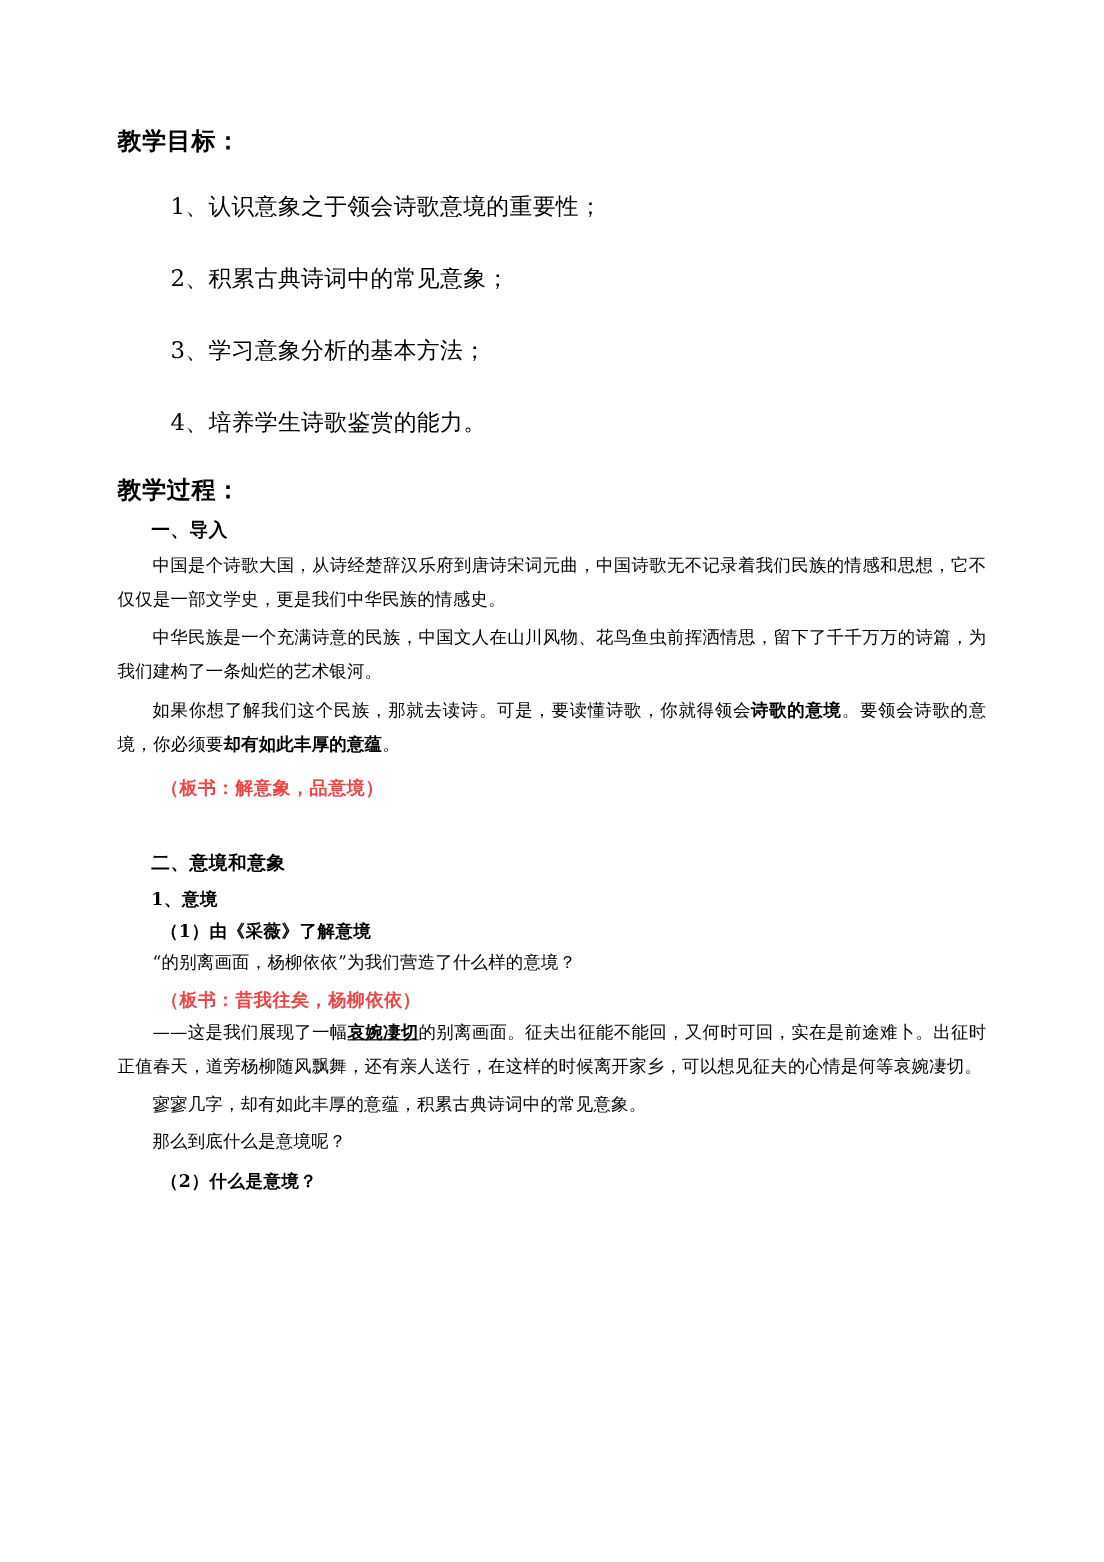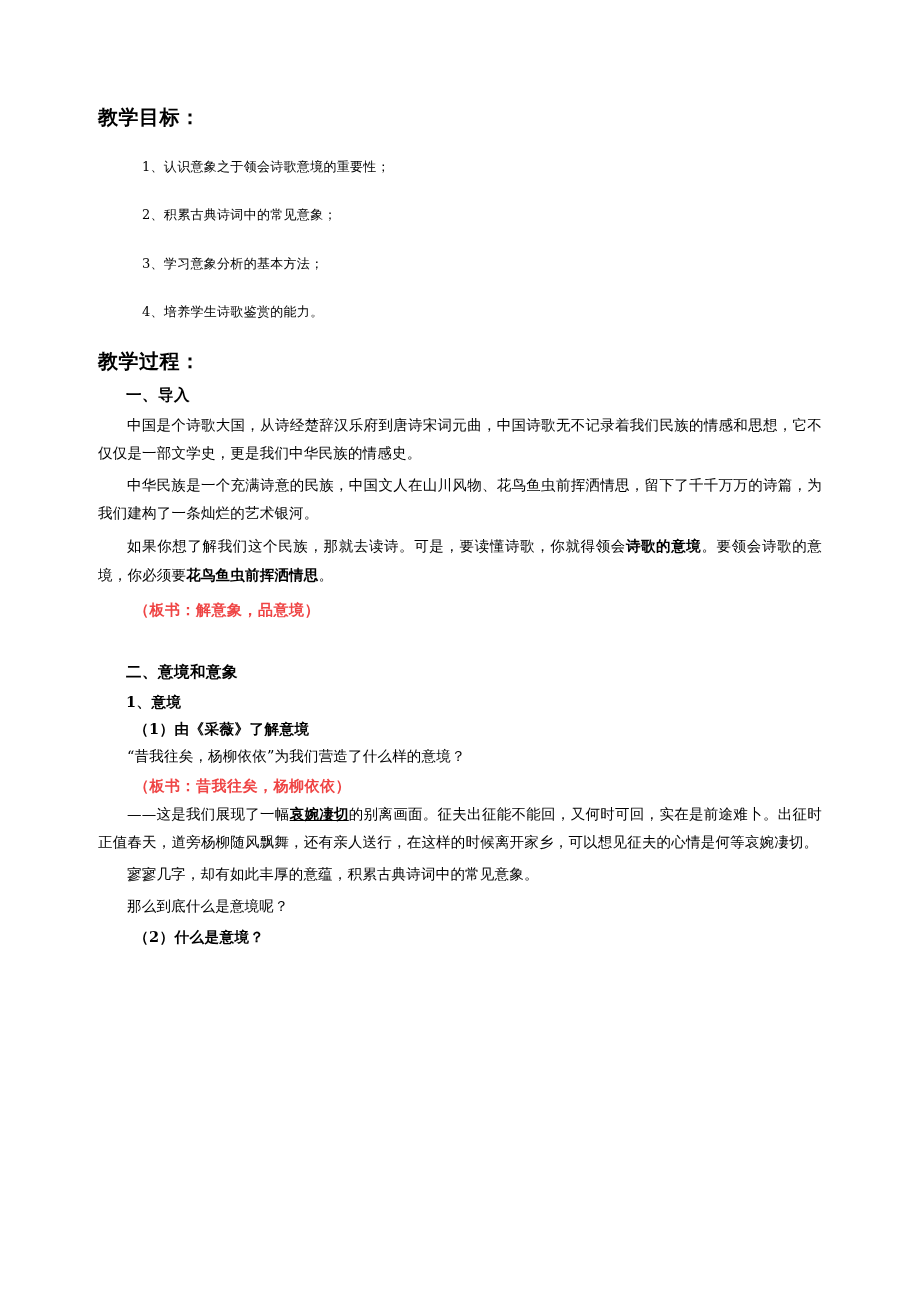--- a/index.html
+++ b/index.html
@@ -32,21 +32,21 @@
   .h-section {
     font-size: 20px;
     font-weight: bold;
     margin: 0 0 10px 0;
     letter-spacing: 0.5px;
   }
   .h-section.spaced {
     margin-top: 24px;
   }
   .list-item {
-    font-size: 13px;
+    font-size: 19px;
     line-height: 1.95;
     margin-left: 44px;
     letter-spacing: 0.3px;
     margin-top: 23px;
   }
   .h-sub {
     font-size: 15.5px;
     font-weight: bold;
     margin: 4px 0 6px 28px;
     letter-spacing: 0.5px;
@@ -107,33 +107,33 @@
   <div class="list-item">3、学习意象分析的基本方法；</div>
   <div class="list-item">4、培养学生诗歌鉴赏的能力。</div>
 
   <div class="h-section spaced">教学过程：</div>
 
   <div class="h-sub">一、导入</div>
 
   <p class="body">中国是个诗歌大国，从诗经楚辞汉乐府到唐诗宋词元曲，中国诗歌无不记录着我们民族的情感和思想，它不仅仅是一部文学史，更是我们中华民族的情感史。</p>
   <p class="body">中华民族是一个充满诗意的民族，中国文人在山川风物、花鸟鱼虫前挥洒情思，留下了千千万万的诗篇，为我们建构了一条灿烂的艺术银河。</p>
 
-  <p class="body"><span>如果你想了解我们这个民族，那就去读诗。可是，要读懂诗歌，你就得领会</span><span class="bold-inline">诗歌的意境</span><span>。要领会诗歌的意境，你必须要</span><span class="bold-inline">花鸟鱼虫前挥洒情思</span><span>。</span></p>
+  <p class="body"><span>如果你想了解我们这个民族，那就去读诗。可是，要读懂诗歌，你就得领会</span><span class="bold-inline">诗歌的意境</span><span>。要领会诗歌的意境，你必须要</span><span class="bold-inline">却有如此丰厚的意蕴</span><span>。</span></p>
 
   <div class="blue-note">（板书：解意象，品意境）</div>
 
   <div class="gap-lg"></div>
 
   <div class="h-sub">二、意境和意象</div>
 
   <div class="h-sub2">1、意境</div>
 
   <div class="h-sub3">（1）由《采薇》了解意境</div>
 
-  <p class="body">“昔我往矣，杨柳依依”为我们营造了什么样的意境？</p>
+  <p class="body">“的别离画面，杨柳依依”为我们营造了什么样的意境？</p>
 
   <div class="blue-note tight">（板书：昔我往矣，杨柳依依）</div>
 
   <p class="body"><span>——这是我们展现了一幅</span><span class="underline-bold">哀婉凄切</span><span>的别离画面。征夫出征能不能回，又何时可回，实在是前途难卜。出征时正值春天，道旁杨柳随风飘舞，还有亲人送行，在这样的时候离开家乡，可以想见征夫的心情是何等哀婉凄切。</span></p>
 
   <p class="body">寥寥几字，却有如此丰厚的意蕴，积累古典诗词中的常见意象。</p>
   <p class="body">那么到底什么是意境呢？</p>
 
   <div class="h-sub3">（2）什么是意境？</div>
 

